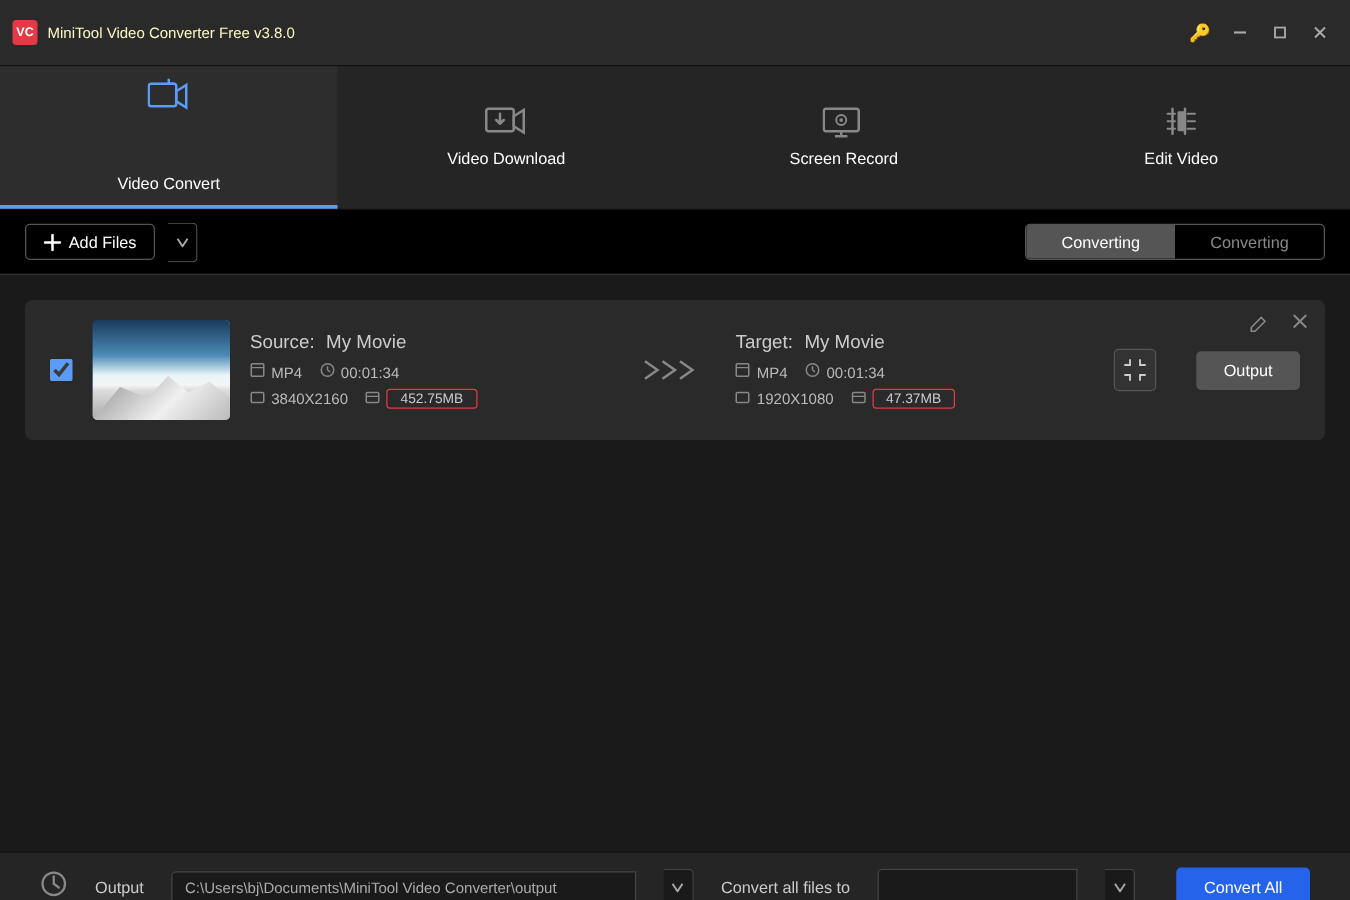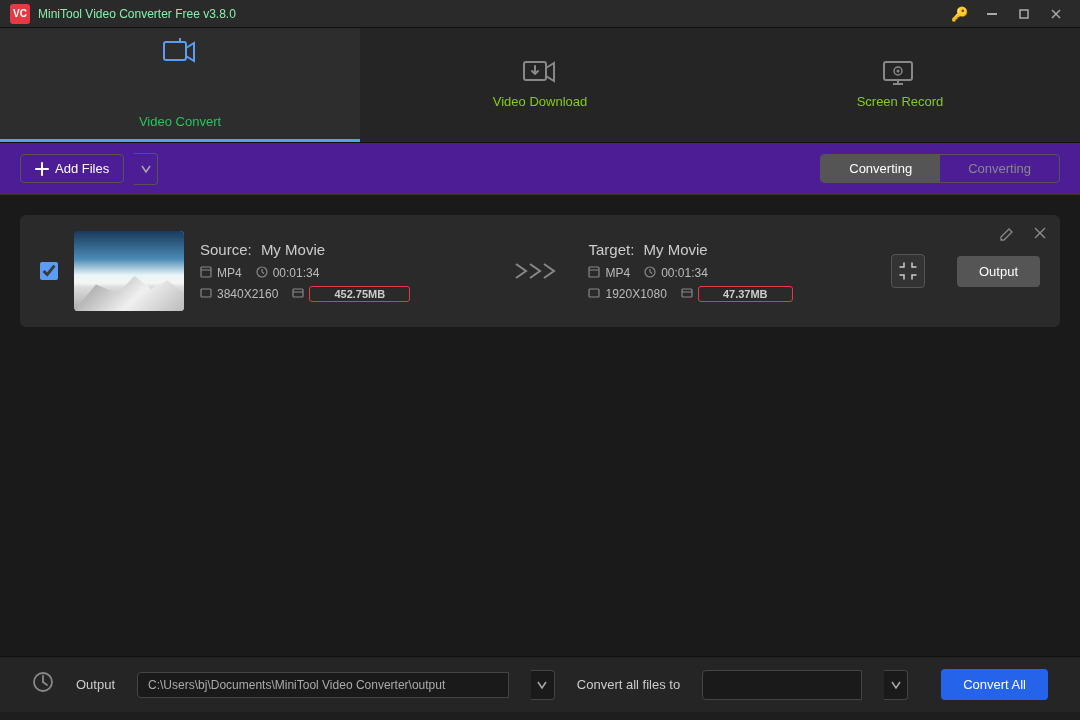--- a/index.html
+++ b/index.html
@@ -9,21 +9,21 @@
       background: #1e1e1e;
       font-family: 'Segoe UI', Arial, sans-serif;
       color: #fff;
       overflow: hidden;
       user-select: none;
     }
 
     
     #title-bar {
       background: #2a2a2a;
-      height: 28px;
+      height: 53px;
       display: flex;
       align-items: center;
       padding: 0 10px;
       border-bottom: 1px solid #111;
     }
     #app-logo {
       width: 20px;
       height: 20px;
       background: #e63946;
       border-radius: 3px;
@@ -31,21 +31,21 @@
       align-items: center;
       justify-content: center;
       font-size: 10px;
       font-weight: bold;
       color: white;
       margin-right: 8px;
       flex-shrink: 0;
     }
     #app-title {
       font-size: 12px;
-      color: #86efac;
+      color: #fef9c3;
       flex: 1;
     }
     #window-controls {
       display: flex;
       gap: 4px;
     }
     .win-btn {
       width: 28px;
       height: 20px;
       background: transparent;
@@ -69,39 +69,39 @@
     .nav-tab {
       flex: 1;
       display: flex;
       flex-direction: column;
       align-items: center;
       justify-content: center;
       gap: 8px;
       cursor: pointer;
       padding: 10px;
       border-bottom: 3px solid transparent;
-      color: #84cc16;
+      color: #ffffff;
       font-size: 13px;
       transition: all 0.2s;
     }
     .nav-tab.active {
-      color: #22c55e;
+      color: #ffffff;
       border-bottom: 3px solid #5b9cf6;
       background: #2d2d2d;
       gap: 48px;
     }
     .nav-icon {
       font-size: 26px;
       line-height: 1;
     }
     .nav-tab.active .nav-icon { color: #5b9cf6; }
 
     
     #toolbar {
-      background: #4c1d95;
+      background: #000000;
       height: 52px;
       display: flex;
       align-items: center;
       padding: 0 20px;
       border-bottom: 1px solid #333;
       gap: 10px;
     }
     #add-files-btn {
       background: transparent;
       border: 1px solid #555;
@@ -228,24 +228,23 @@
       font-size: 12px;
       color: #bbb;
     }
     .spec-icon {
       font-size: 11px;
       color: #888;
     }
     .spec-highlight {
       border: 1.5px solid #e63946;
       border-radius: 3px;
-      padding: 1px 24px;
+      padding: 1px 10px;
       font-size: 11px;
       color: #ccc;
-      font-weight: bold;
     }
 
     
     .arrows-section {
       display: flex;
       align-items: center;
       padding: 0 10px;
       color: #888;
       font-size: 20px;
       letter-spacing: -4px;
@@ -461,20 +460,31 @@
         <rect x="1" y="4" width="28" height="18" rx="2" stroke="#888" stroke-width="2" fill="none"></rect>
         <circle cx="15" cy="13" r="4" stroke="#888" stroke-width="1.5" fill="none"></circle>
         <circle cx="15" cy="13" r="1.5" fill="#888"></circle>
         <line x1="15" y1="22" x2="15" y2="26" stroke="#888" stroke-width="2"></line>
         <line x1="10" y1="26" x2="20" y2="26" stroke="#888" stroke-width="2"></line>
       </svg>
     </span>
     <span>Screen Record</span>
   </div>
 
+  <div class="nav-tab">
+    <span class="nav-icon icon-svg">
+      <svg width="34" height="28" viewBox="0 0 34 28" fill="none">
+        <path d="M10 4v20M20 4v20" stroke="#888" stroke-width="2" stroke-linecap="round"></path>
+        <path d="M6 8h6M6 14h6M6 20h6" stroke="#888" stroke-width="1.5" stroke-linecap="round"></path>
+        <path d="M22 8h6M22 14h6M22 20h6" stroke="#888" stroke-width="1.5" stroke-linecap="round"></path>
+        <rect x="14" y="6" width="6" height="16" rx="1" fill="#888"></rect>
+      </svg>
+    </span>
+    <span>Edit Video</span>
+  </div>
 </div>
 
 <div id="toolbar">
   <button id="add-files-btn">
     <svg width="14" height="14" viewBox="0 0 14 14" fill="none">
       <line x1="7" y1="1" x2="7" y2="13" stroke="#fff" stroke-width="2" stroke-linecap="round"></line>
       <line x1="1" y1="7" x2="13" y2="7" stroke="#fff" stroke-width="2" stroke-linecap="round"></line>
     </svg>
     <span>Add Files</span>
   </button>

